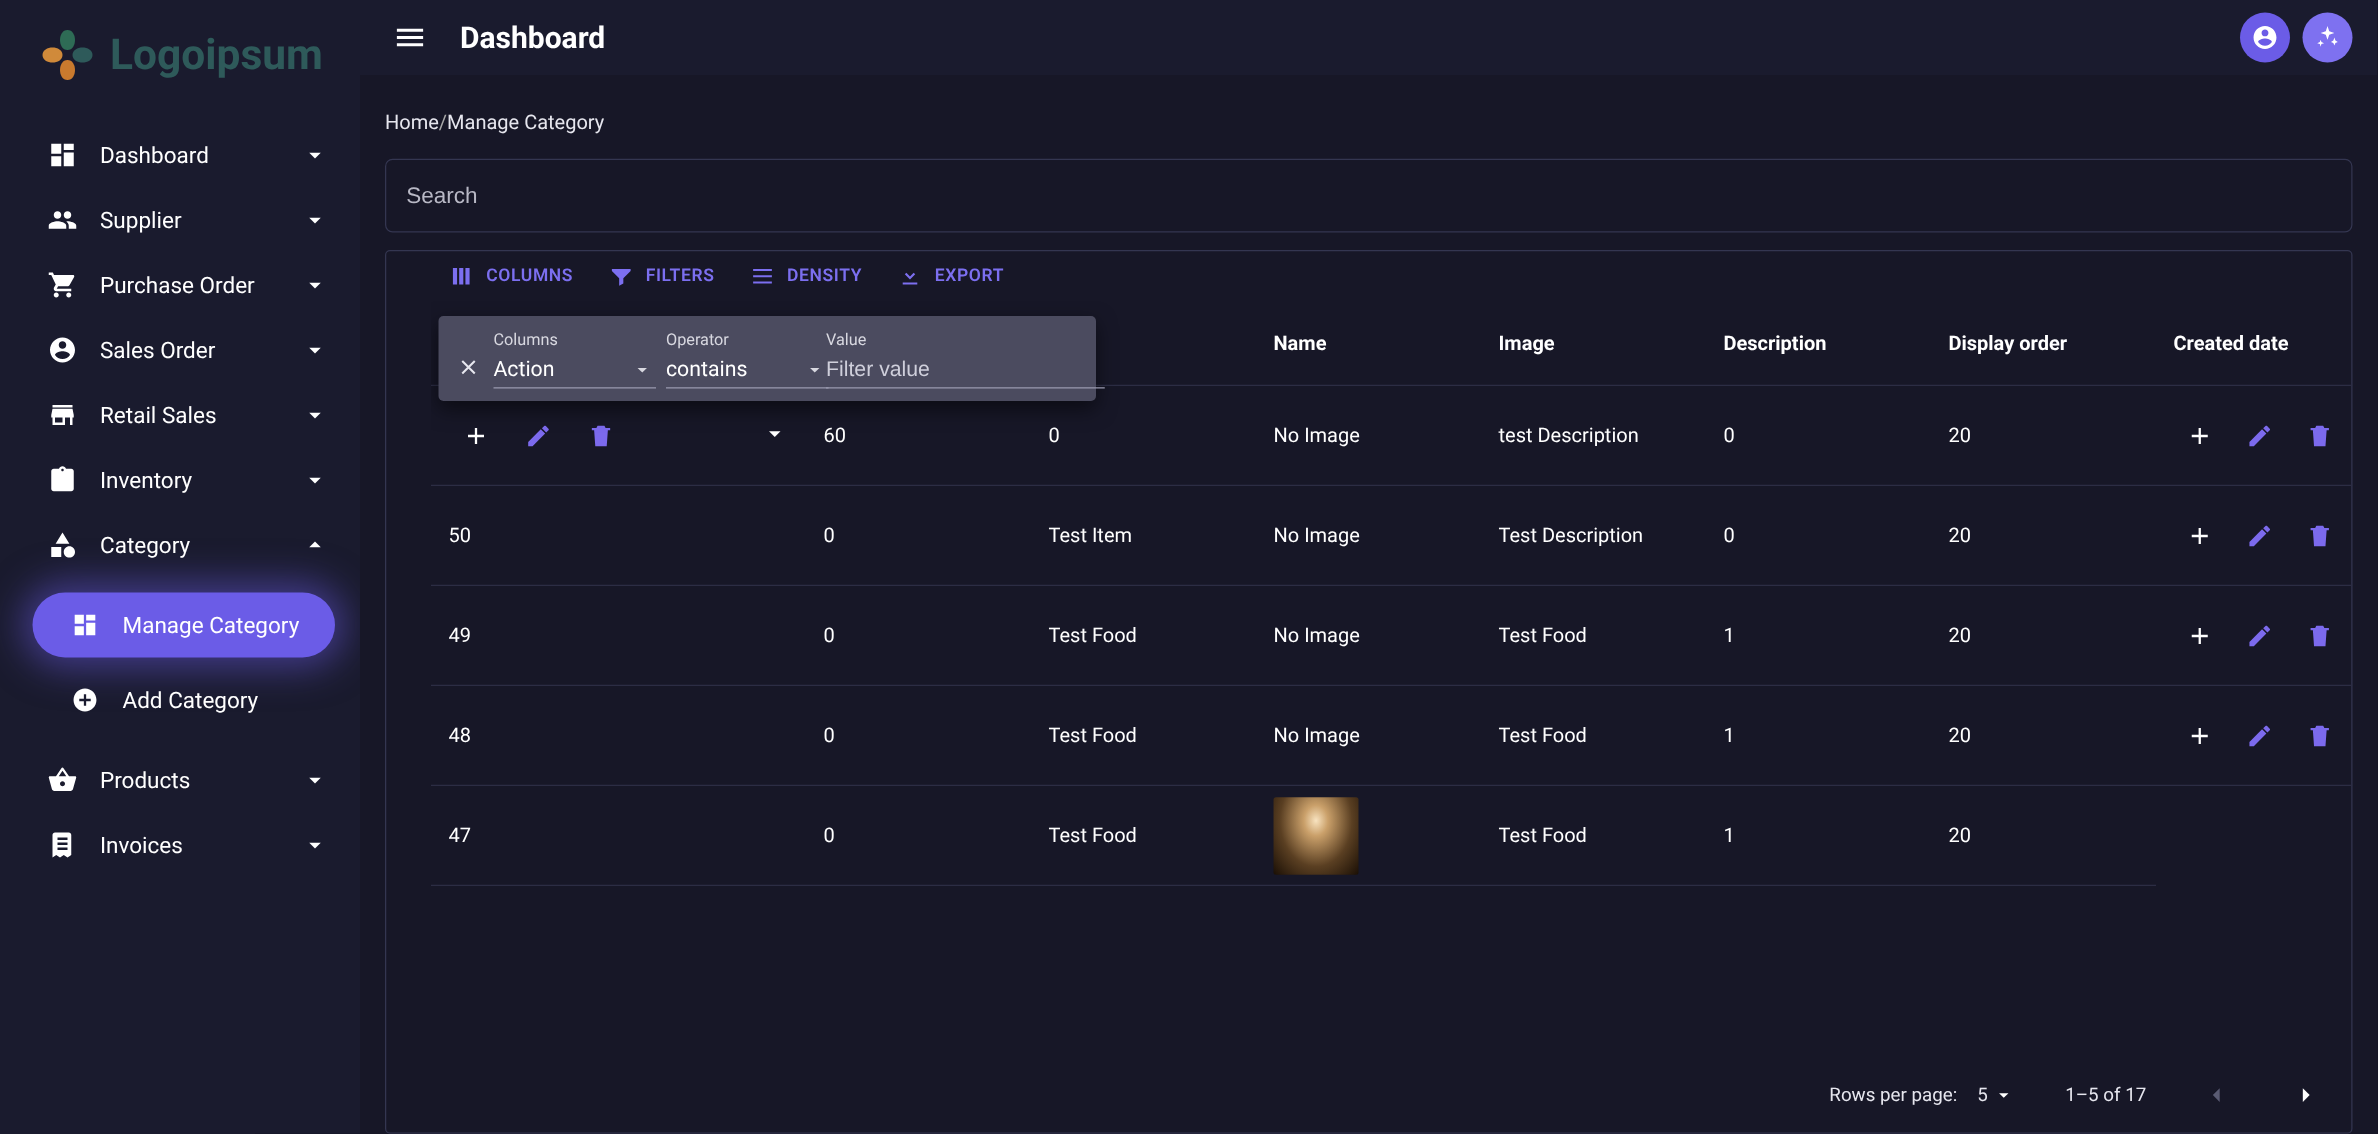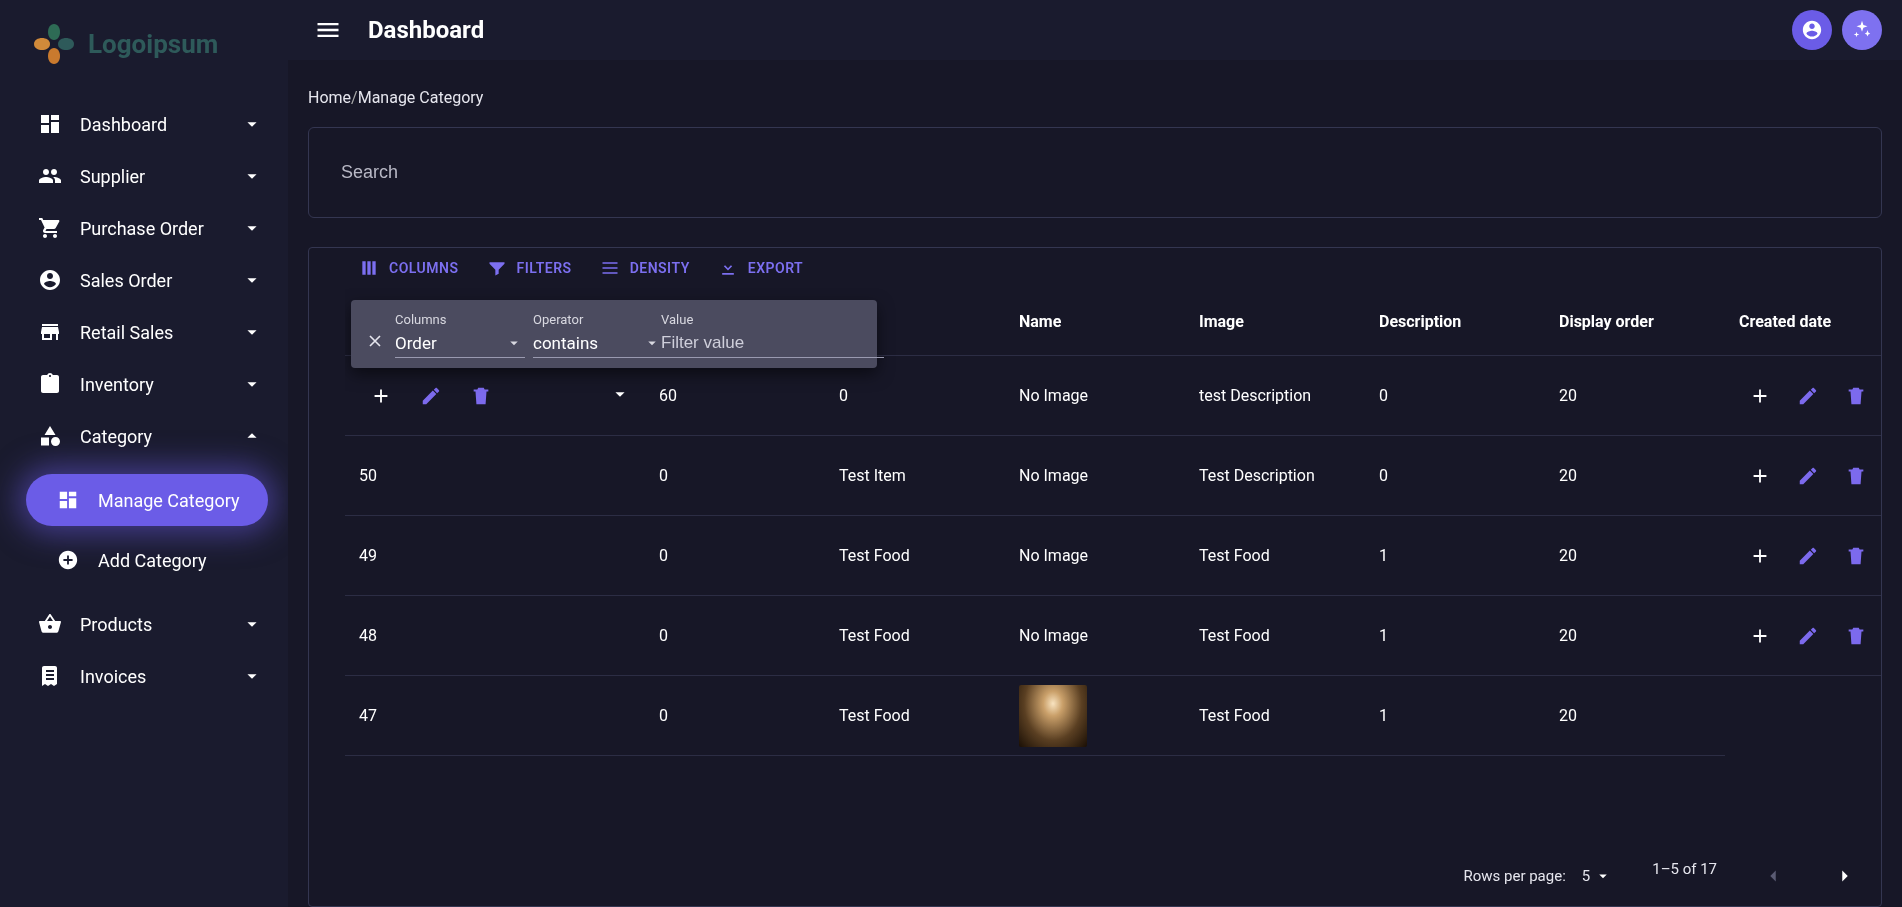--- a/index.html
+++ b/index.html
@@ -39,21 +39,21 @@
     padding-top:10px;
   }
   .logo {
     display:flex;
     align-items:center;
     gap:10px;
     padding:10px 20px 20px 30px;
   }
   .logo-mark { width:48px; height:48px; position:relative; }
   .logo-mark svg { width:48px; height:48px; }
-  .logo-text { font-size:26px; font-weight:700; color:#2e5a5a; }
+  .logo-text { font-size:34px; font-weight:700; color:#2e5a5a; }
   .nav { padding:10px 0; }
   .nav-item {
     display:flex;
     align-items:center;
     gap:18px;
     padding:14px 24px 14px 38px;
     cursor:pointer;
     position:relative;
     font-size:18px;
     color:#fff;
@@ -100,21 +100,21 @@
   .hamburger svg { width:28px; height:28px; fill:#fff;}
   .page-title { font-size:24px; font-weight:700; }
   .topbar-right { margin-left:auto; display:flex; gap:10px; }
   .circle-btn { width:40px; height:40px; border-radius:50%; background:var(--accent); display:flex; align-items:center; justify-content:center; cursor:pointer;}
   .circle-btn.light { background:#7e71f0;}
   .circle-btn svg { width:22px; height:22px; fill:#fff;}
   .content { padding:28px 20px 0 20px; display:flex; flex-direction:column; min-height:0; flex:1;}
   .breadcrumb { display:flex; align-items:center; gap:0; color:#e6e6ee; font-size:16px; margin-bottom:20px;}
   .breadcrumb .sep { color:#aaa;}
   .breadcrumb a { color:#e6e6ee; text-decoration:none; }
-  .search-wrap { border:1px solid var(--border); border-radius:6px; padding:16px; margin-bottom:29px;}
+  .search-wrap { border:1px solid var(--border); border-radius:6px; padding:0; margin-bottom:14px;}
   .search-input {
     width:100%; background:transparent; border:none; outline:none;
     color:#fff; padding:18px 16px; font-size:18px;
   }
   .search-input::placeholder { color:#b8b8c5; }
   .grid-card { border:1px solid var(--border); border-radius:4px; display:flex; flex-direction:column; flex:1; min-height:0; overflow:hidden;padding-left:36px;}
   .toolbar { display:flex; align-items:center; gap:28px; padding:10px 14px; }
   .tool-btn { display:flex; align-items:center; gap:10px; color:var(--accent2); font-size:14px; font-weight:600; letter-spacing:.5px; cursor:pointer; text-transform:uppercase;}
   .tool-btn svg { width:20px; height:20px; fill:var(--accent2); }
   .grid-body { position:relative; flex:1; min-height:0; overflow:auto;}
@@ -140,21 +140,21 @@
   .action-icon.delete svg { fill:var(--icon-purple);}
   .caret { margin-left:auto; cursor:pointer;}
   .caret svg { width:22px; height:22px; fill:#fff;}
   .thumb {
     width:68px; height:62px;
     background:
       radial-gradient(ellipse at 50% 30%, #f8e3c0 0%, #caa06a 20%, #5a3f22 60%, #1a0f05 100%);
     border-radius:2px;
   }
   .pager {
-    display:flex; justify-content:flex-end;
+    display:flex; align-items:center; justify-content:flex-end;
     padding:14px 20px; gap:40px; font-size:15px; color:#e6e6ee;
   }
   .pager .rpp { display:flex; align-items:center; gap:16px;}
   .pager .nav-btn { width:32px; height:32px; display:flex; align-items:center; justify-content:center; cursor:pointer;}
   .pager .nav-btn svg { width:22px; height:22px; fill:#fff;}
   .pager .nav-btn.disabled svg { fill:#5a5b73;}
   
   .filter-popup {
     position:absolute;
     top:12px; left:6px;
@@ -409,21 +409,21 @@
 
         <div class="filter-popup">
           <div class="filter-close">
             <svg viewBox="0 0 24 24">
                 <path d="M18 6L6 18M6 6l12 12" stroke="#e6e6ee" stroke-width="2" fill="none"></path>
               </svg>
           </div>
           <div class="filter-field col1">
             <label>Columns</label>
             <div class="filter-select-wrap">
-              <span>Order</span>
+              <span>Action</span>
               <span class="dd">
                   <svg viewBox="0 0 24 24">
                     <path d="M7 10l5 5 5-5z"></path>
                   </svg>
                 </span>
             </div>
           </div>
           <div class="filter-field col2">
             <label>Operator</label>
             <div class="filter-select-wrap">

